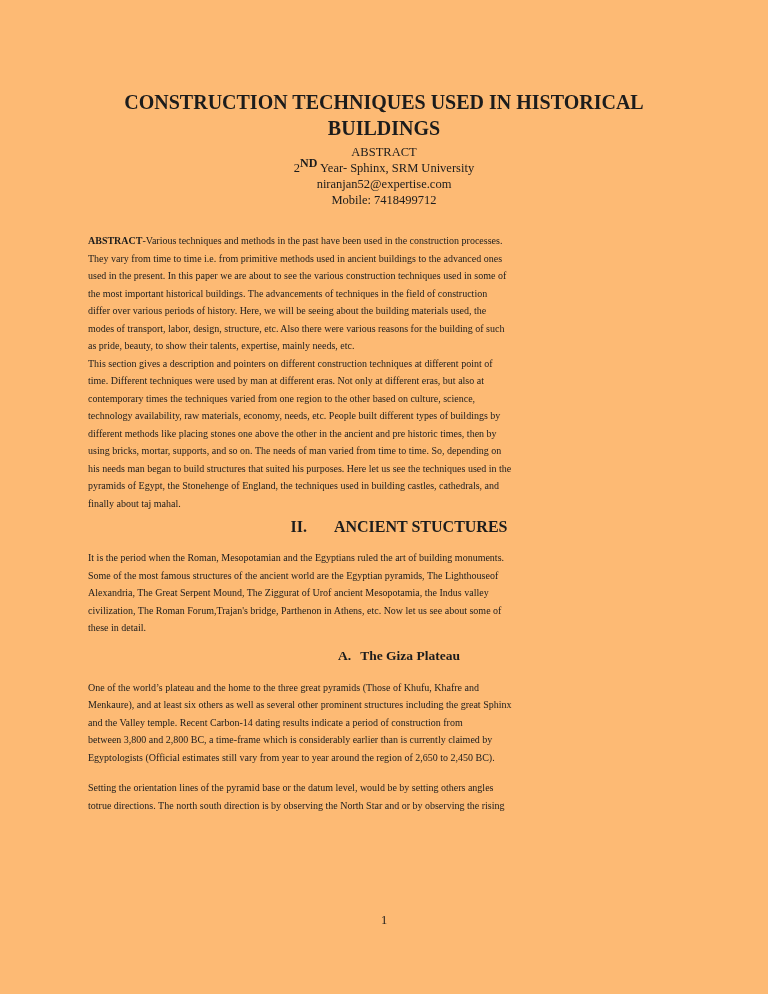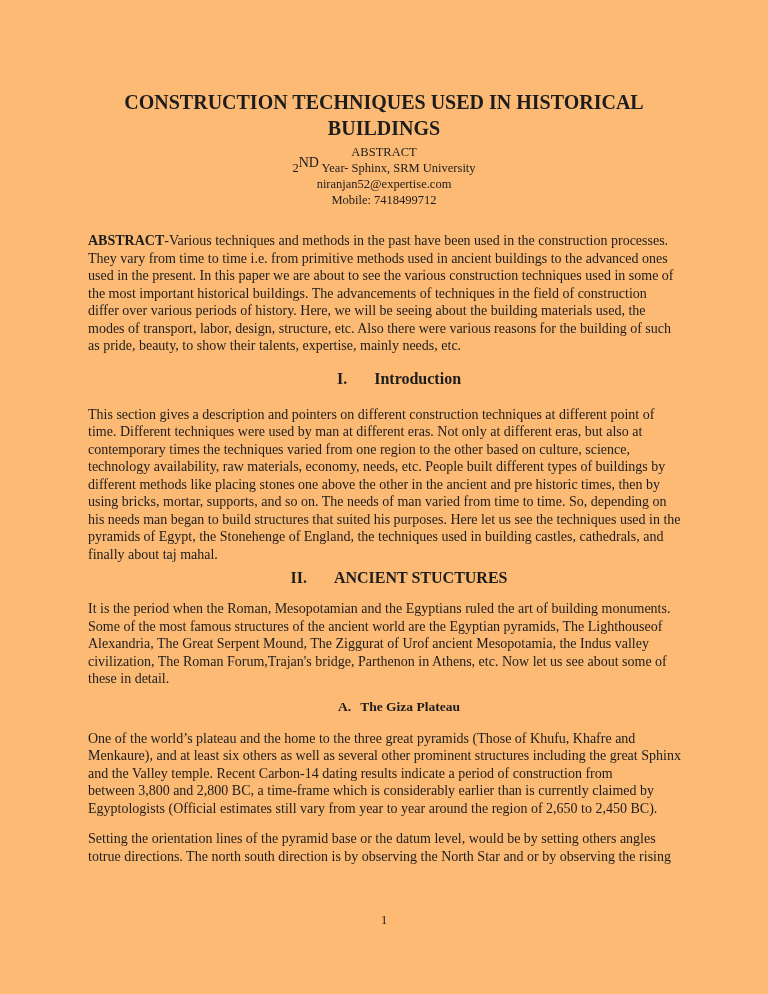--- a/index.html
+++ b/index.html
@@ -23,30 +23,31 @@
     font-weight: bold;
     white-space: pre-line;
   }
   .authors {
     margin-top: 3px;
     text-align: center;
     font-size: 12.5px;
     line-height: 16px;
   }
   .authors .sup {
-    font-size: 14px;
+    font-size: 12px;
     vertical-align: super;
     line-height: 0;
+    font-weight: bold;
   }
   .content {
     margin: 0 58px 0 88px;
   }
   .para {
     margin: 0;
-    font-size: 14px;
+    font-size: 10px;
     line-height: 17.5px;
     white-space: pre-line;
   }
   .bold { font-weight: bold; }
   .sec {
     margin: 0;
     text-align: center;
     font-size: 16px;
     line-height: 20px;
     font-weight: bold;
@@ -92,21 +93,20 @@
   <div class="content">
 
     <p class="para abstract"><span class="bold">ABSTRACT</span><span>-Various techniques and methods in the past have been used in the construction processes.
 They vary from time to time i.e. from primitive methods used in ancient buildings to the advanced ones
 used in the present. In this paper we are about to see the various construction techniques used in some of
 the most important historical buildings. The advancements of techniques in the field of construction
 differ over various periods of history. Here, we will be seeing about the building materials used, the
 modes of transport, labor, design, structure, etc. Also there were various reasons for the building of such
 as pride, beauty, to show their talents, expertise, mainly needs, etc.</span></p>
 
-    <h2 class="sec sec-intro"><span class="sec-num">I.</span><span>Introduction</span></h2>
 
     <p class="para">This section gives a description and pointers on different construction techniques at different point of
 time. Different techniques were used by man at different eras. Not only at different eras, but also at
 contemporary times the techniques varied from one region to the other based on culture, science,
 technology availability, raw materials, economy, needs, etc. People built different types of buildings by
 different methods like placing stones one above the other in the ancient and pre historic times, then by
 using bricks, mortar, supports, and so on. The needs of man varied from time to time. So, depending on
 his needs man began to build structures that suited his purposes. Here let us see the techniques used in the
 pyramids of Egypt, the Stonehenge of England, the techniques used in building castles, cathedrals, and
 finally about taj mahal.</p>

